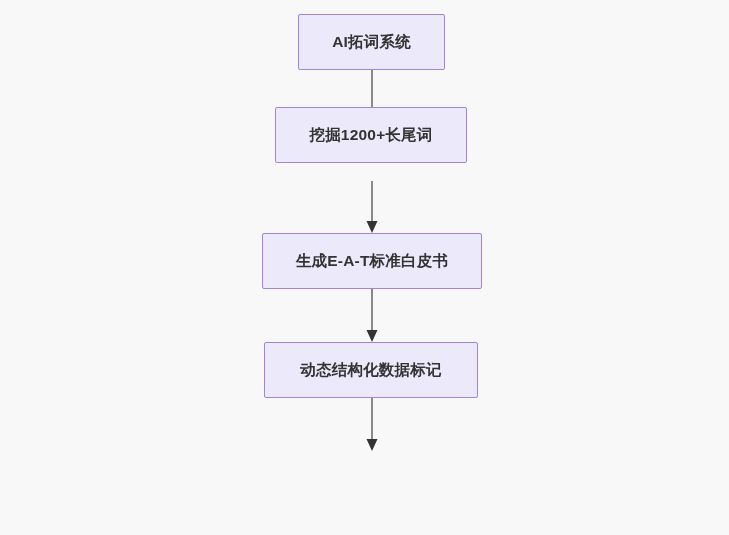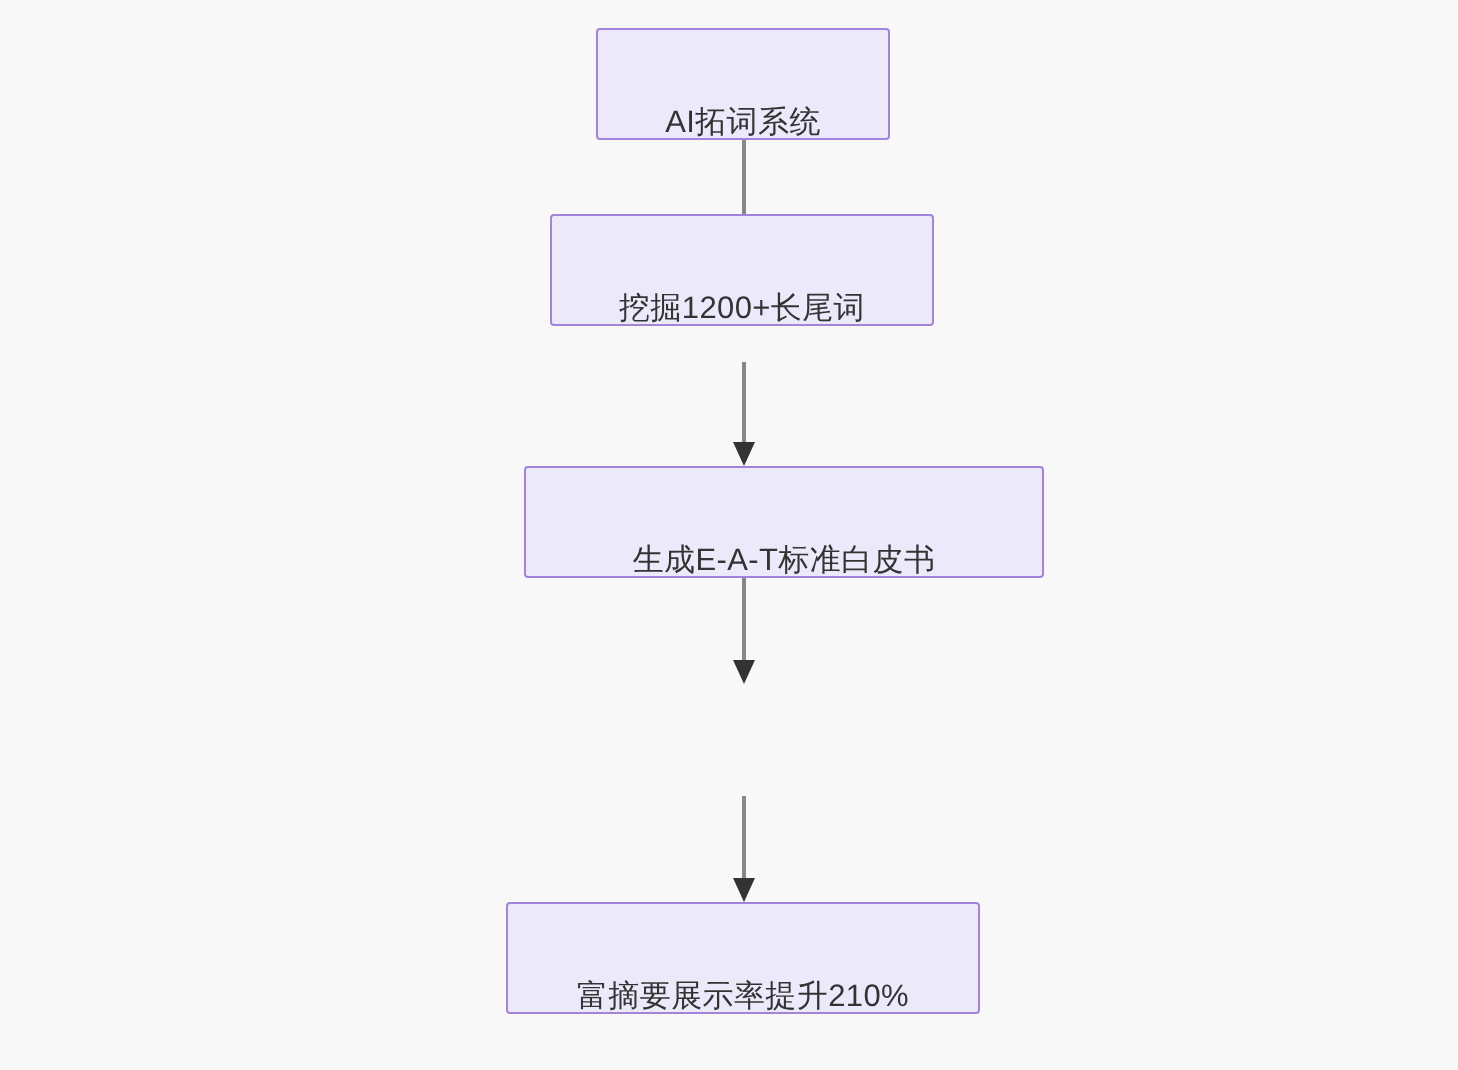--- a/index.html
+++ b/index.html
@@ -18,27 +18,28 @@
     width: 729px;
     height: 535px;
   }
   .node {
     position: absolute;
     box-sizing: border-box;
     background: #ece9fb;
     border: 1.4px solid #a284d8;
     border-radius: 2px;
     display: flex;
-    align-items: flex-end;
+    align-items: center;
     justify-content: center;
     color: #333333;
     font-size: 15.5px;
     letter-spacing: 0.2px;
     line-height: 1;
     white-space: nowrap;
+    font-weight: bold;
   }
   .edge {
     position: absolute;
     width: 24px;
   }
   .edge svg {
     display: block;
     overflow: visible;
   }
 </style>
@@ -62,36 +63,36 @@
     <span>挖掘1200+长尾词</span>
   </div>
 
   <div class="edge" style="left:360px; top:181px; height:52px;">
     <svg width="24" height="52" viewBox="0 0 24 52">
       <line x1="12" y1="0" x2="12" y2="42" stroke="#888888" stroke-width="2"></line>
       <path d="M 12 52 L 6.5 40 L 17.5 40 Z" fill="#333333"></path>
     </svg>
   </div>
 
-  <div class="node" style="left:262px; top:233px; width:260px; height:56px;">
+  <div class="node" style="left:262px; top:233px; width:220px; height:56px;">
     <span>生成E-A-T标准白皮书</span>
   </div>
 
   <div class="edge" style="left:360px; top:289px; height:53px;">
     <svg width="24" height="53" viewBox="0 0 24 53">
       <line x1="12" y1="0" x2="12" y2="43" stroke="#888888" stroke-width="2"></line>
       <path d="M 12 53 L 6.5 41 L 17.5 41 Z" fill="#333333"></path>
     </svg>
   </div>
 
+  <div class="node" style="left:264px; top:342px; width:214px; height:56px;">
+    <span>动态结构化数据标记</span>
+  </div>
 
   <div class="edge" style="left:360px; top:398px; height:53px;">
     <svg width="24" height="53" viewBox="0 0 24 53">
       <line x1="12" y1="0" x2="12" y2="43" stroke="#888888" stroke-width="2"></line>
       <path d="M 12 53 L 6.5 41 L 17.5 41 Z" fill="#333333"></path>
     </svg>
   </div>
 
-  <div class="node" style="left:253px; top:451px; width:237px; height:56px;">
-    <span>富摘要展示率提升210%</span>
-  </div>
 
 </div>
 
 </body></html>

